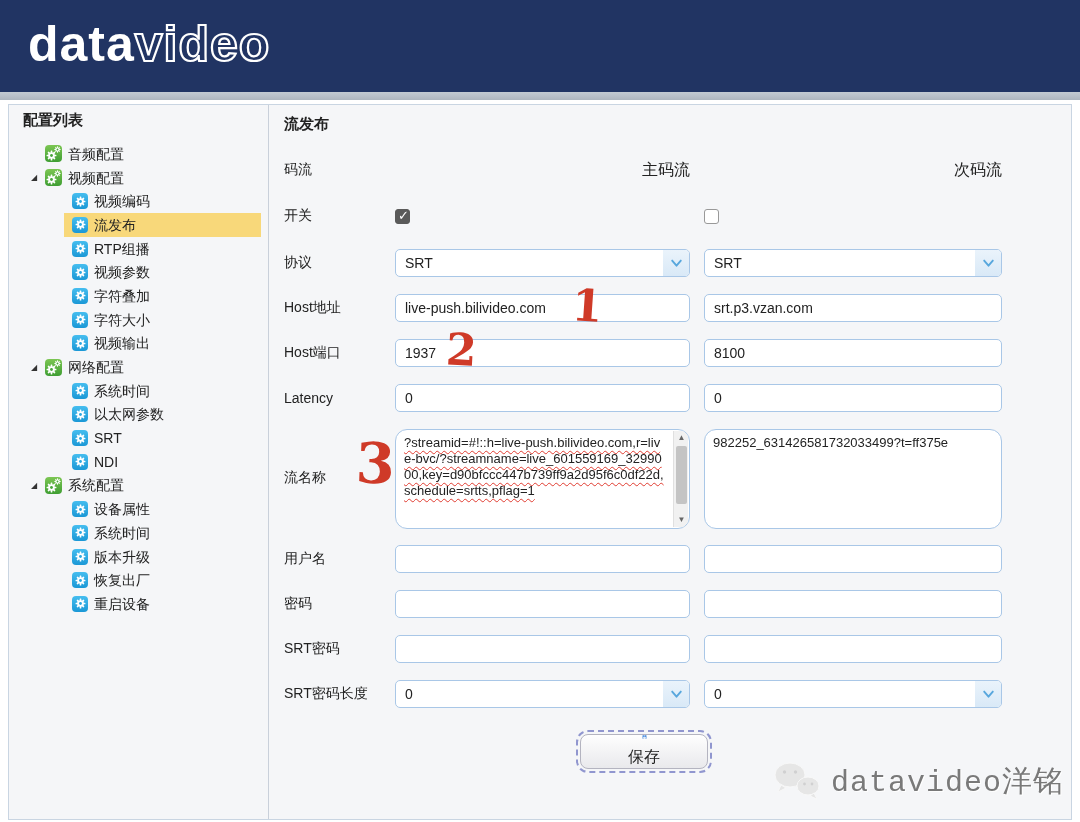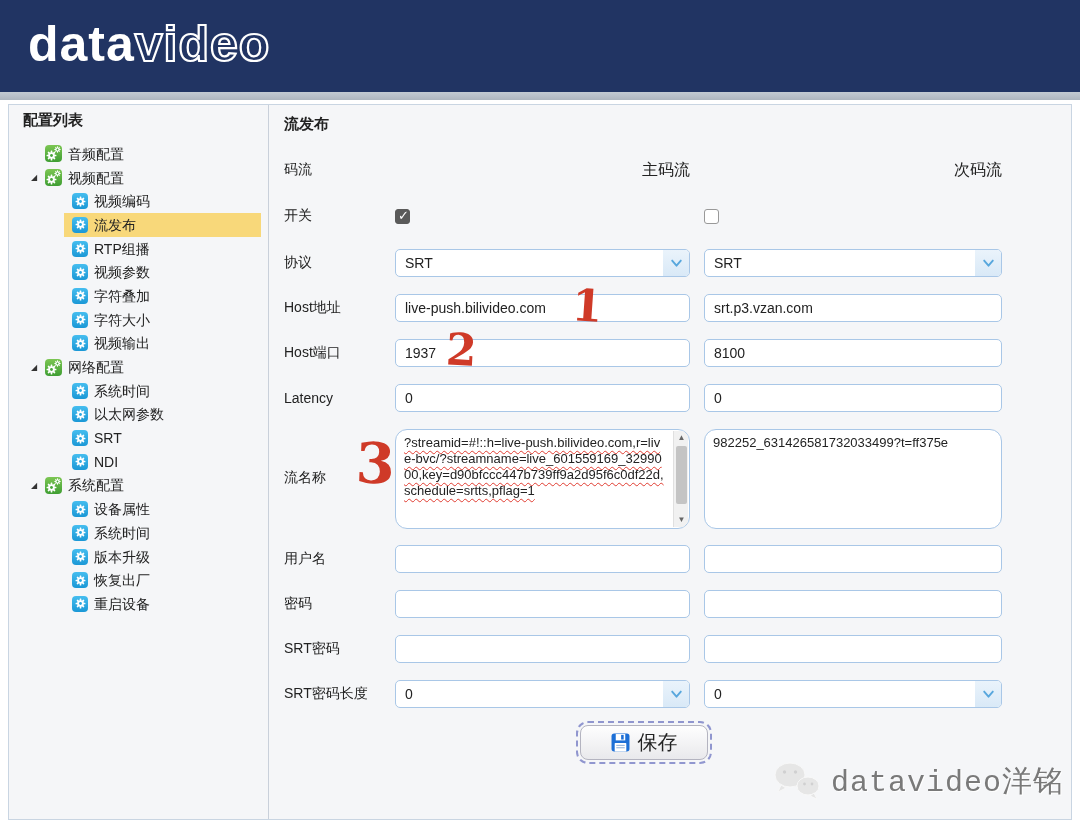--- a/index.html
+++ b/index.html
@@ -74,21 +74,21 @@
   .stream-box{height:100px;border:1px solid var(--input-border);border-radius:12px;background:#fff;position:relative;overflow:hidden;}
   .stream-text{font-size:13px;line-height:16px;padding:5px 8px;word-break:break-all;white-space:pre-wrap;width:calc(100% - 15px);}
   .spell{text-decoration:underline;text-decoration-style:wavy;text-decoration-color:#e03c31;text-decoration-thickness:1px;text-underline-offset:3px;}
   .vscroll{position:absolute;right:1px;top:1px;bottom:1px;width:15px;background:#f1f1f1;border-left:1px solid #e0e0e0;}
   .vs-up,.vs-dn{position:absolute;left:0;width:15px;height:14px;font-size:8px;color:#666;text-align:center;line-height:14px;cursor:pointer;}
   .vs-up{top:0;}
   .vs-dn{bottom:0;}
   .vs-thumb{position:absolute;left:1.5px;top:15px;width:11px;height:58px;background:#c4c4c4;border-radius:2px;cursor:pointer;}
 
   .save-row{padding-left:296px;margin-top:0px;}
-  .save-btn{display:inline-flex;align-items:center;justify-content:center;gap:8px;width:128px;height:35px;background:linear-gradient(#fefefe,#e9e9ec);border:1px solid #b4b4c0;border-radius:8px;outline:2px dashed #9096cf;outline-offset:2px;font-size:20px;color:#222;cursor:pointer;font-family:"Liberation Sans","DejaVu Sans",sans-serif;}
+  .save-btn{display:inline-flex;align-items:center;justify-content:flex-end;gap:8px;width:128px;height:35px;background:linear-gradient(#fefefe,#e9e9ec);border:1px solid #b4b4c0;border-radius:8px;outline:2px dashed #9096cf;outline-offset:2px;font-size:16px;color:#222;cursor:pointer;font-family:"Liberation Sans","DejaVu Sans",sans-serif;flex-direction:column;}
   .save-btn svg{width:19px;height:19px;}
 
   
   .anno{position:absolute;color:var(--annotation-red);font-weight:bold;font-family:"DejaVu Serif",serif;pointer-events:none;}
   .anno-1{left:572px;top:280px;font-size:44px;transform:rotate(4deg);}
   .anno-2{left:446px;top:324px;font-size:44px;transform:rotate(3deg);}
   .anno-3{left:356px;top:430px;font-size:56px;transform:rotate(2deg);}
 
   
   .watermark{position:absolute;right:16px;bottom:20px;display:flex;align-items:center;gap:8px;opacity:.95;}

